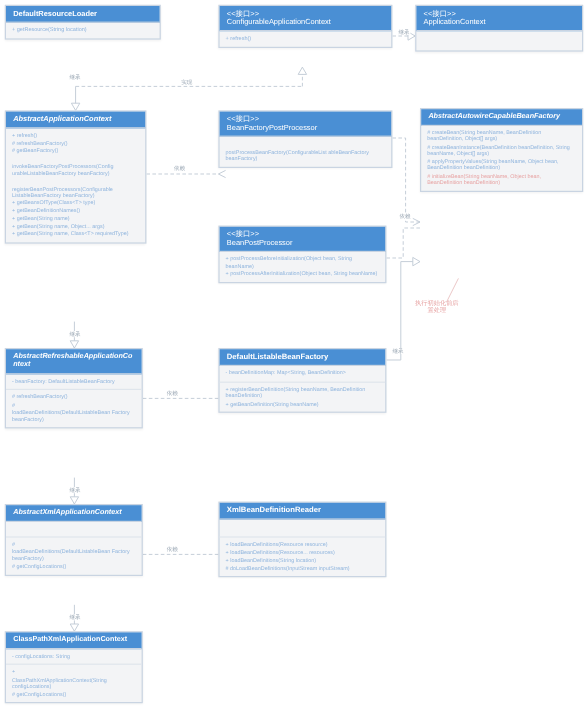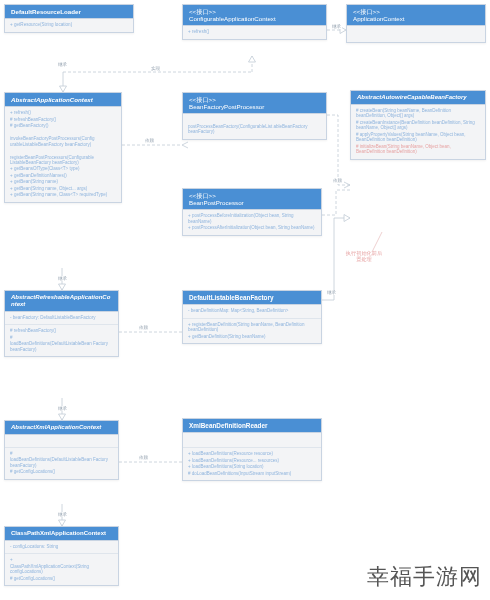--- a/index.html
+++ b/index.html
@@ -324,15 +324,14 @@
   <div class="lbl" style="left:57px;top:276px;font-size:4.6px;">继承</div>
   <div class="lbl" style="left:138px;top:325px;font-size:4.6px;">依赖</div>
   <div class="lbl" style="left:57px;top:406px;font-size:4.6px;">继承</div>
   <div class="lbl" style="left:138px;top:455px;font-size:4.6px;">依赖</div>
   <div class="lbl" style="left:57px;top:512px;font-size:4.6px;">继承</div>
   <div class="lbl" style="left:326px;top:290px;font-size:4.6px;">继承</div>
 
   <div class="note-red" style="left: 338px; top: 250px; width: 52px; font-size: 5.2px; color: rgb(231, 163, 163);">执行初始化前后
 置处理</div>
 
-  <div class="watermark">幸福手游网</div>
 
 </div>
 
 </body></html>

